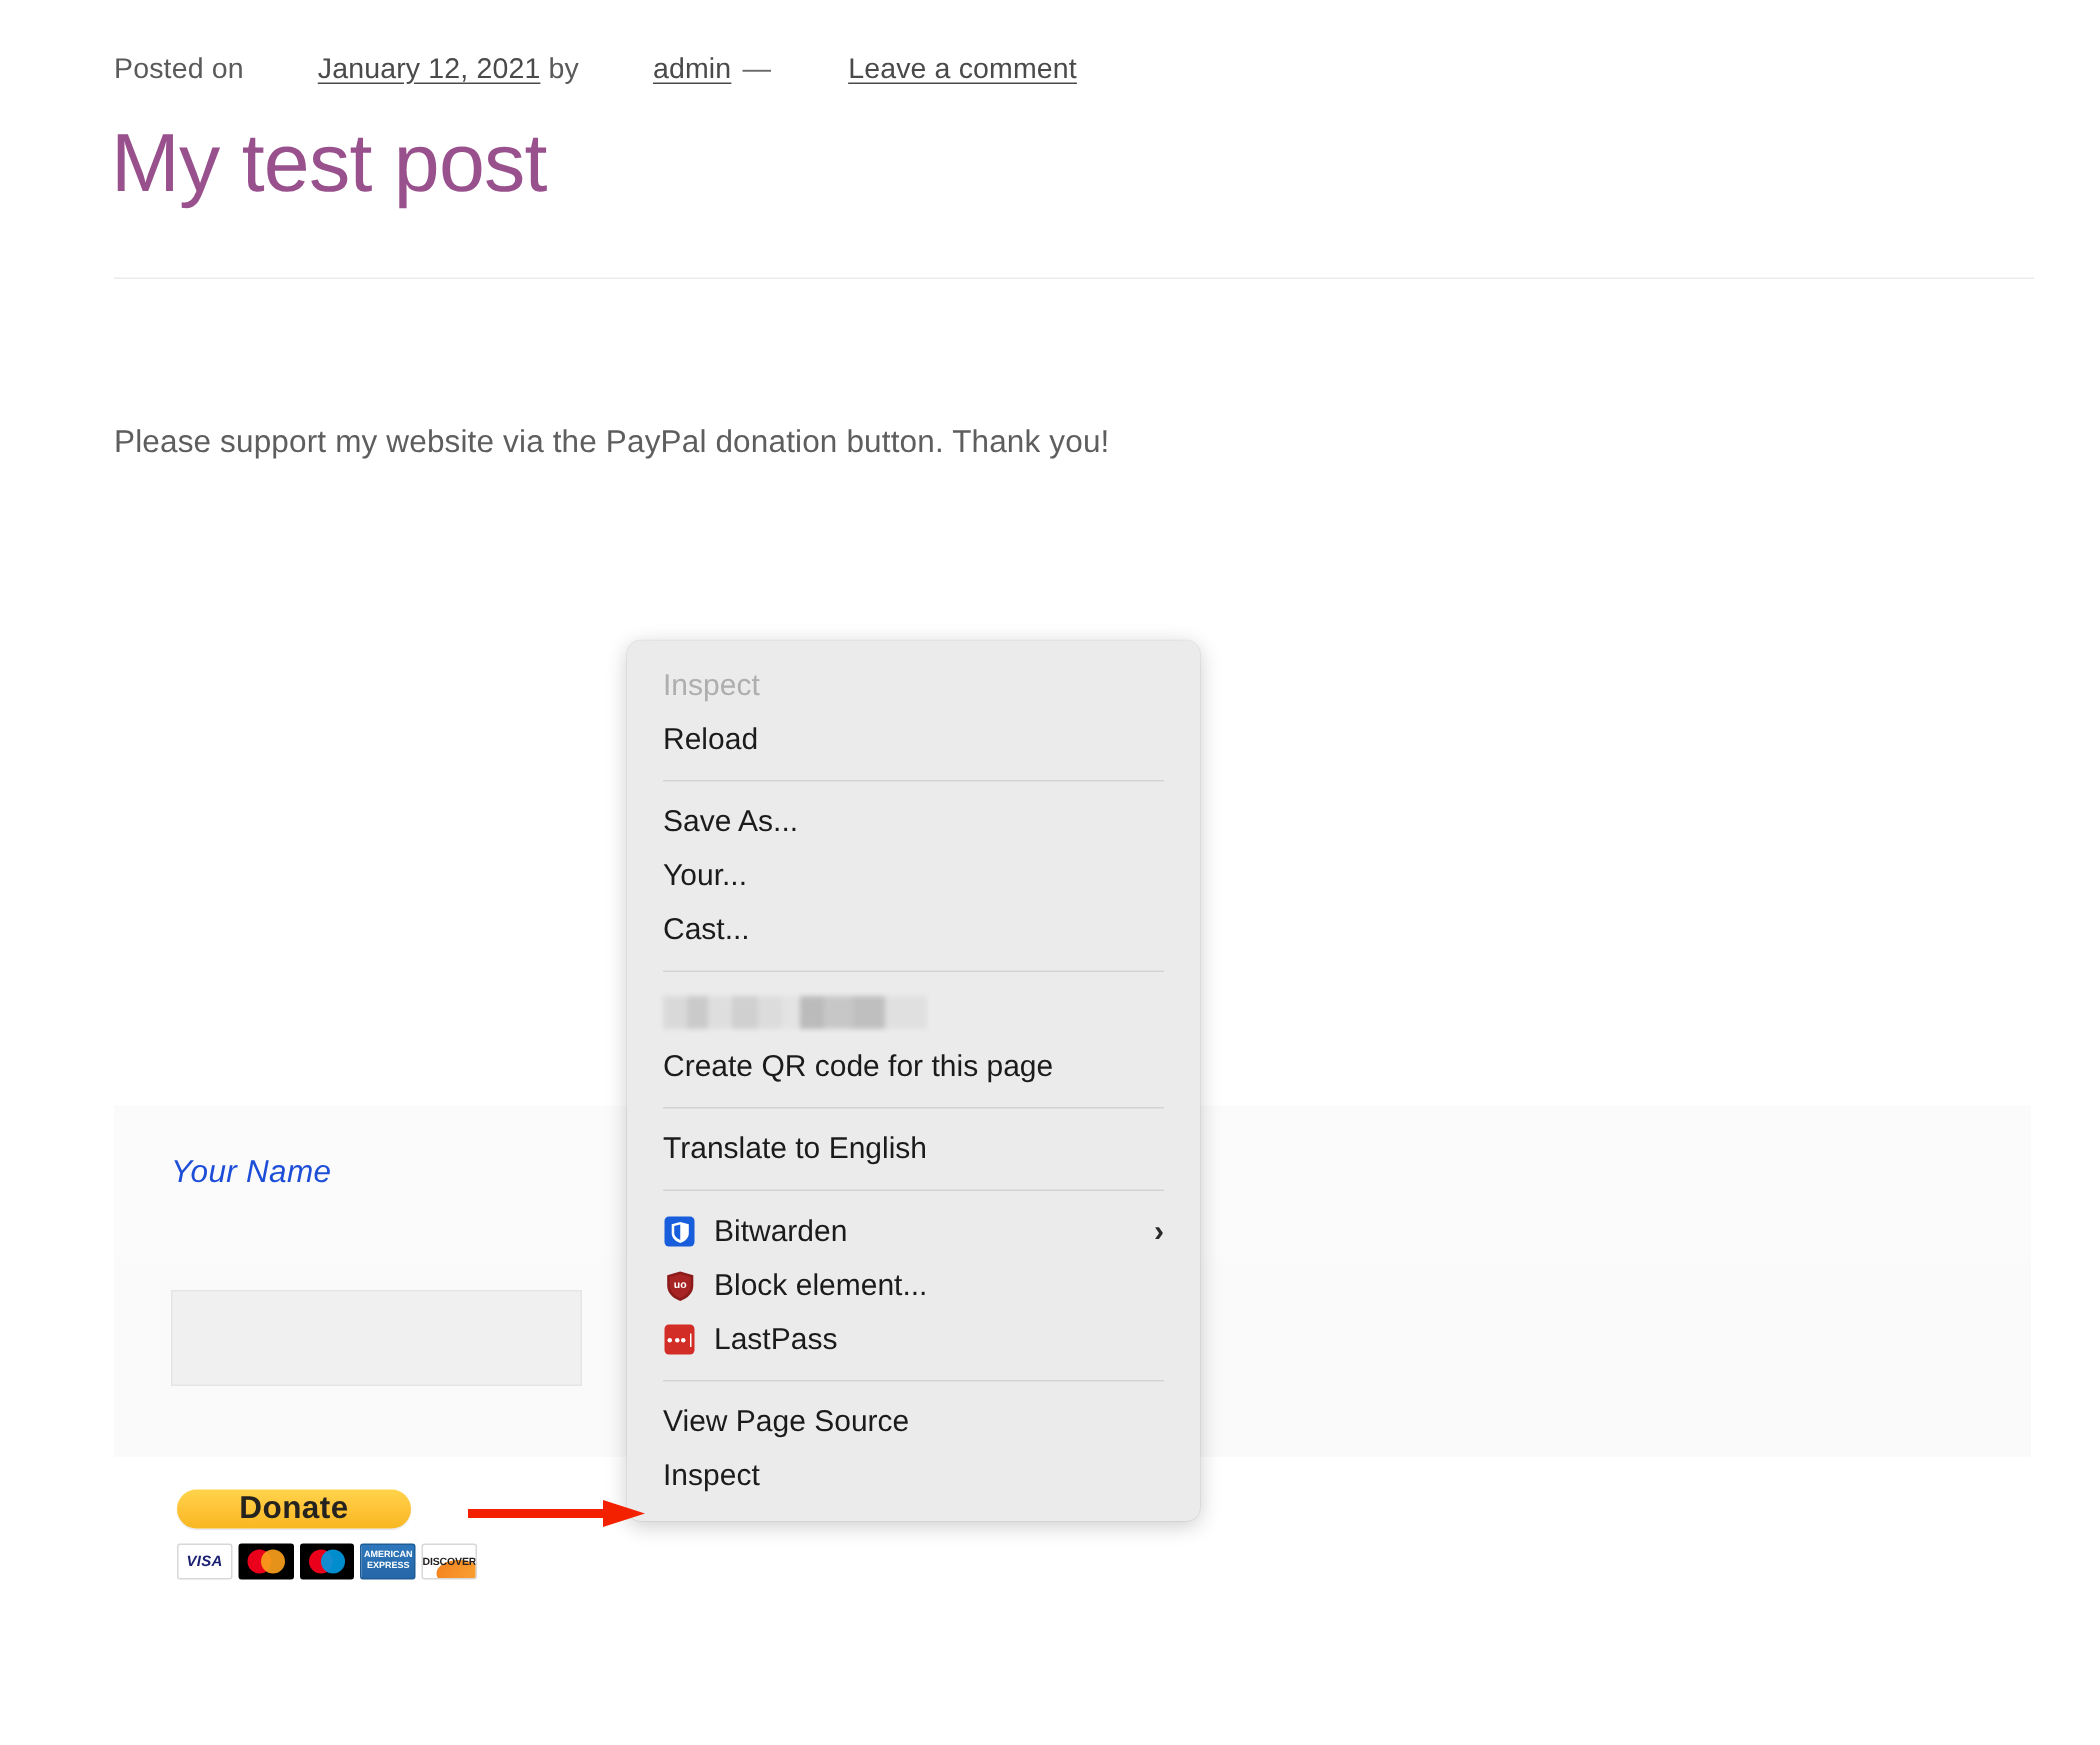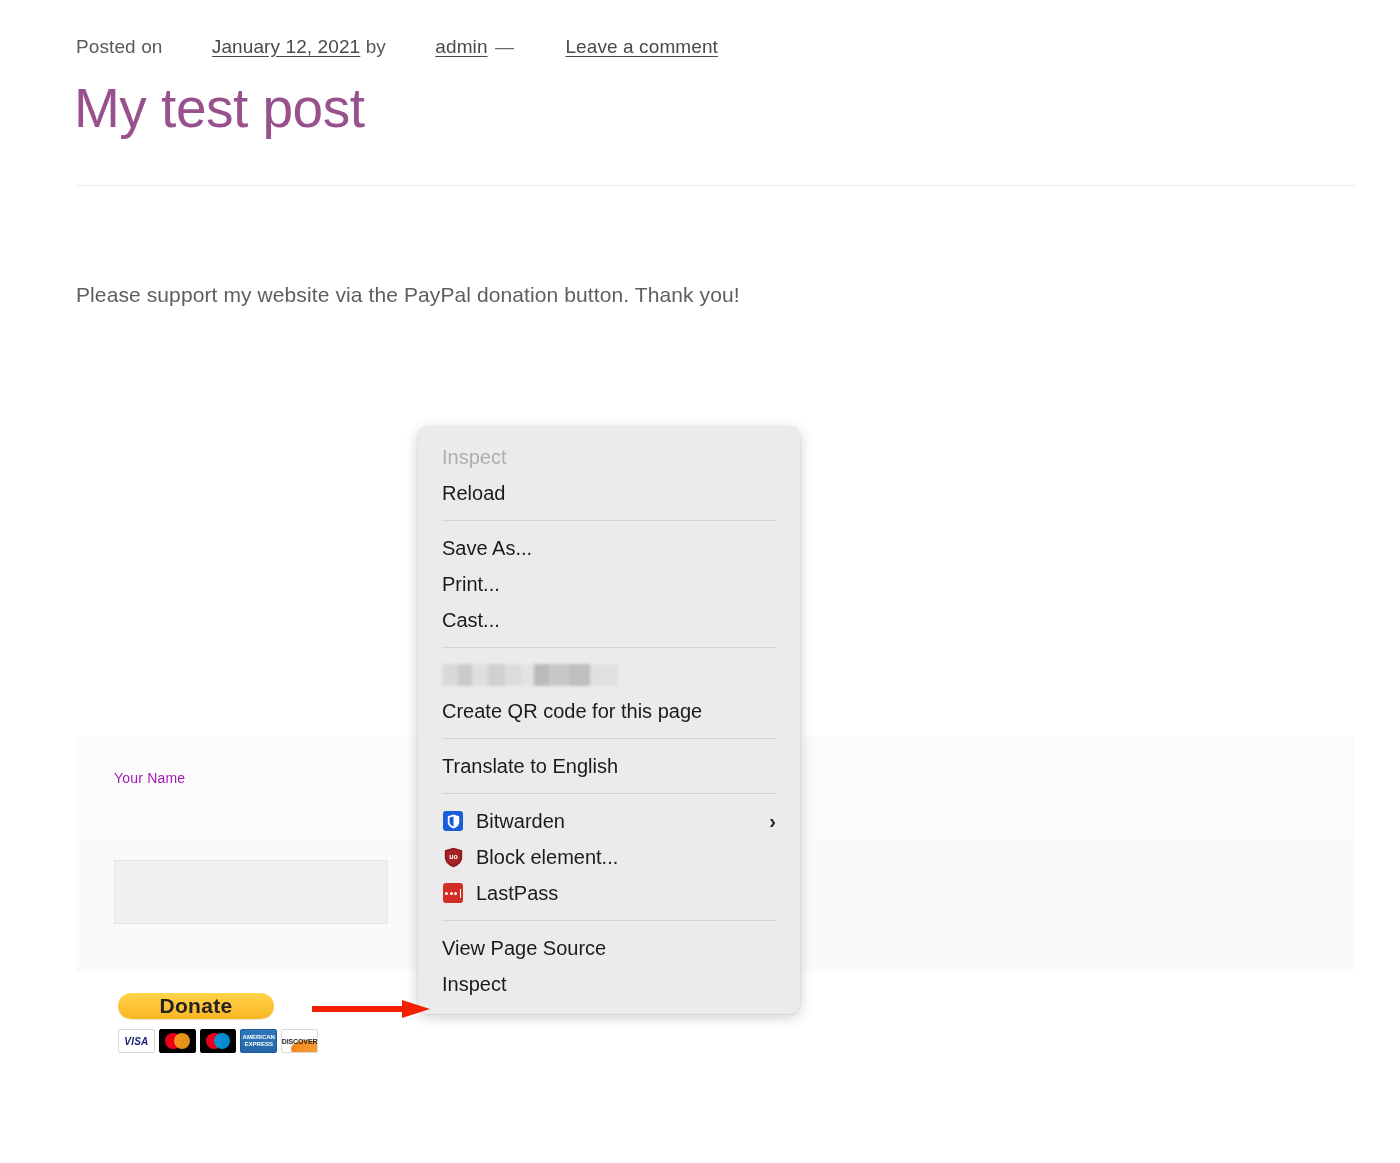--- a/index.html
+++ b/index.html
@@ -73,23 +73,24 @@
   }
   .form-panel-lower {
     position: absolute;
     left: 76px; top: 838px;
     width: 1278px; height: 133px;
     background: #fafafa;
   }
   .field-label {
     position: absolute;
     left: 114px; top: 770px;
-    font-size: 14px;
-    color: #a21caf;
+    font-size: 21px;
+    color: #1d4ed8;
     letter-spacing: .2px;
+    font-style: italic;
   }
   .name-input {
     position: absolute;
     left: 114px; top: 860px;
     width: 274px; height: 64px;
     background: #f1f0f0;
     border: 1px solid #e6e5e5;
     outline: none;
     font-family: "Liberation Sans", sans-serif;
     font-size: 18px;
@@ -338,21 +339,21 @@
     <div class="ctx-item">
       <span class="ctx-label">Reload</span>
     </div>
 
     <div class="ctx-sep"></div>
 
     <div class="ctx-item">
       <span class="ctx-label">Save As...</span>
     </div>
     <div class="ctx-item">
-      <span class="ctx-label">Print...</span>
+      <span class="ctx-label">Your...</span>
     </div>
     <div class="ctx-item">
       <span class="ctx-label">Cast...</span>
     </div>
 
     <div class="ctx-sep"></div>
 
     <div class="ctx-redacted">
       <span class="redact-bar"></span>
     </div>

